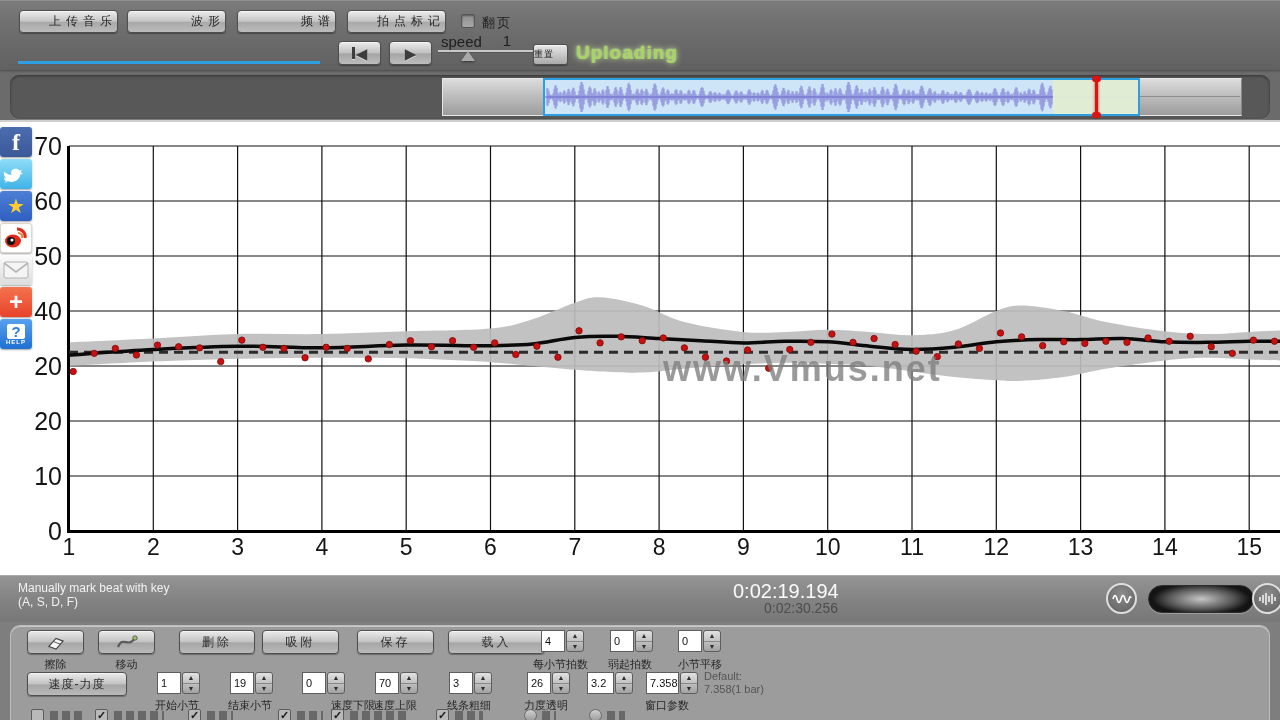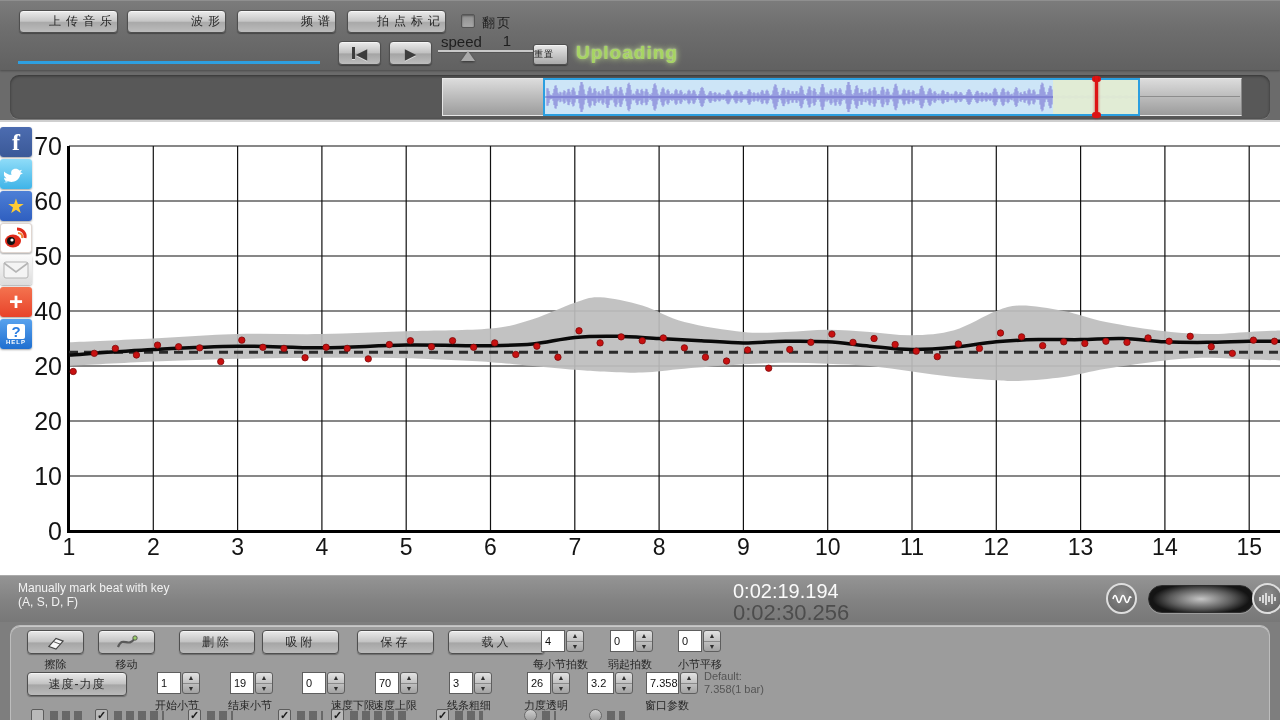--- a/index.html
+++ b/index.html
@@ -76,21 +76,21 @@
   .si-hp { background:linear-gradient(180deg,#58a2ee,#1f6fd0); color:#fff; flex-direction:column; }
   .si-hp .q { font-size:15px; font-weight:bold; line-height:15px; background:#fff; color:#2a7de1; padding:0 4px; border-radius:2px; }
   .si-hp .sub { font-size:6px; font-weight:bold; letter-spacing:1px; }
 
   
   #status-bar { position:absolute; left:0; top:575px; width:1280px; height:47px;
     background:linear-gradient(180deg,#949494 0%,#828282 55%,#787878 100%); border-top:1px solid #ababab; z-index:5; }
   #hint1 { position:absolute; left:18px; top:5px; font-size:12px; color:#f2f2f2; }
   #hint2 { position:absolute; left:18px; top:19px; font-size:12px; color:#f2f2f2; }
   #time-cur { position:absolute; left:733px; top:4px; font-size:20px; color:#fafafa; }
-  #time-tot { position:absolute; left:733px; top:24px; font-size:22px; color:#4d4d4d; }
+  #time-tot { position:absolute; left:764px; top:24px; font-size:14px; color:#4d4d4d; }
   .circ { position:absolute; width:31px; height:31px; border-radius:50%; border:2px solid #dedede;
     background:radial-gradient(circle at 50% 35%, #8c8c8c, #5f5f5f); display:flex; align-items:center; justify-content:center; }
   #zoom-pill { position:absolute; left:1148px; top:9px; width:106px; height:28px; border-radius:14px;
     background:radial-gradient(ellipse 55% 70% at 50% 50%, #c6c6c6 0%, #5a5a5a 55%, #141414 85%);
     border:1px solid #2e2e2e; box-shadow:0 1px 0 #9c9c9c; }
 
   
   #panel-zone { position:absolute; left:0; top:622px; width:1280px; height:98px; background:#7e7e7e; z-index:5; }
   #panel-box { position:absolute; left:10px; top:3px; width:1260px; height:95px; background:#9c9c9c;
     border-radius:10px 10px 0 0; border:1px solid #bdbdbd; border-bottom:none; box-shadow:inset 0 1px 0 #c9c9c9; }
@@ -856,20 +856,21 @@
       <div class="xlab" style="left: 552.8px; top: 412px;">7</div>
       <div class="xlab" style="left: 637.1px; top: 412px;">8</div>
       <div class="xlab" style="left: 721.4px; top: 412px;">9</div>
       <div class="xlab" style="left: 805.7px; top: 412px;">10</div>
       <div class="xlab" style="left: 890px; top: 412px;">11</div>
       <div class="xlab" style="left: 974.3px; top: 412px;">12</div>
       <div class="xlab" style="left: 1058.6px; top: 412px;">13</div>
       <div class="xlab" style="left: 1142.9px; top: 412px;">14</div>
       <div class="xlab" style="left: 1227.2px; top: 412px;">15</div>
     </div>
+  <div id="watermark">www.Vmus.net</div>
 
   <div id="share-bar">
     <div class="share-item si-fb">
         <span>f</span>
       </div>
     <div class="share-item si-tw">
       <svg width="24" height="22" viewBox="0 0 28 24">
         <path fill="#fff" d="M3 20c6 3 14 1 16-7l3-2-3-1 2-3-3 1c-2-3-7-3-9 0-1 2-1 4 0 5-4 0-7-2-9-4-1 3 0 6 3 8-1 0-2 0-3-1 0 3 2 5 5 5-2 1-4 1-6 0 1 1 2 1 4-1z"></path>
       </svg>
     </div>

